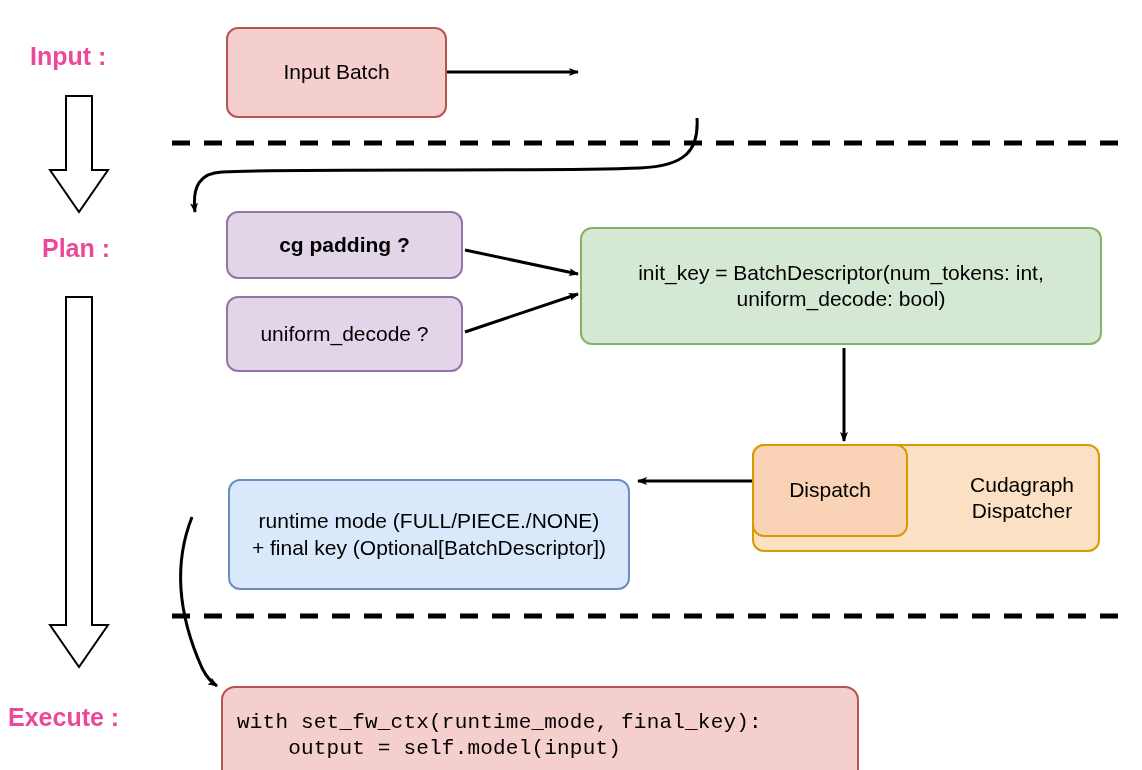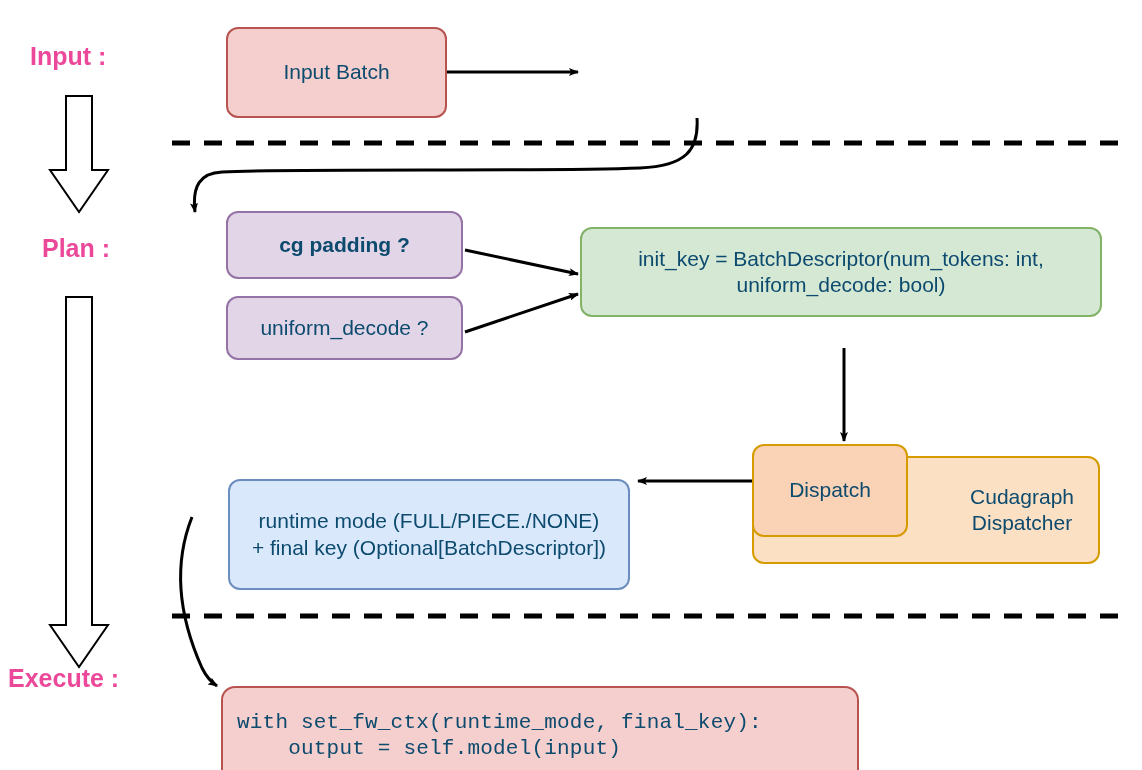--- a/index.html
+++ b/index.html
@@ -35,41 +35,40 @@
     box-sizing: border-box;
     border-radius: 12px;
     border-width: 2px;
     border-style: solid;
     display: flex;
     align-items: center;
     justify-content: center;
     text-align: center;
     font-family: "Liberation Sans", sans-serif;
     font-size: 21px;
-    color: #0c4a6e;
+    color: #000000;
     line-height: 1.25;
     padding: 2px 8px;
   }
   .node-code {
     border-radius: 14px;
     font-family: "Liberation Mono", monospace;
     font-size: 21px;
     text-align: left;
     justify-content: flex-start;
     align-items: center;
     white-space: pre;
     letter-spacing: 0.2px;
     padding-left: 14px;
     margin-top: 33px;
   }
   .node-nested-outer {
     align-items: center;
     justify-content: flex-end;
     padding-right: 24px;
-    margin-top: 12px;
   }
   .node-label-multiline {
     white-space: pre-line;
   }
 </style>
 </head>
 <body>
 
 <div id="stage">
 
@@ -97,30 +96,30 @@
 
     <line x1="844" y1="348" x2="844" y2="441" stroke="#000000" stroke-width="3" marker-end="url(#arrowhead)"></line>
 
     <line x1="752" y1="481" x2="638" y2="481" stroke="#000000" stroke-width="3" marker-end="url(#arrowhead)"></line>
 
     <path d="M 192,517 C 175,560 176,610 202,668 C 207,678 211,682 217,686" fill="none" stroke="#000000" stroke-width="3" marker-end="url(#arrowhead)"></path>
   </svg>
 
   <div class="stage-label" style="left:30px; top:42px;">Input :</div>
   <div class="stage-label" style="left:42px; top:234px;">Plan :</div>
-  <div class="stage-label" style="left:8px; top:664px;">Execute :</div>
+  <div class="stage-label" style="left:8px; top:703px;">Execute :</div>
 
   <div class="node" style="left:226px; top:27px; width:221px; height:91px; background:#f5cfcd; border-color:#b85450;">Input Batch</div>
 
 
   <div class="node" style="left:226px; top:211px; width:237px; height:68px; background:#e1d5e7; border-color:#9673a6;font-weight:bold;">cg padding ?</div>
 
-  <div class="node" style="left:226px; top:296px; width:237px; height:64px; background:#e1d5e7; border-color:#9673a6;">uniform_decode ?</div>
+  <div class="node" style="left:226px; top:296px; width:237px; height:76px; background:#e1d5e7; border-color:#9673a6;">uniform_decode ?</div>
 
-  <div class="node node-label-multiline" style="left:580px; top:227px; width:522px; height:90px; background:#d5e8d4; border-color:#82b366;">init_key = BatchDescriptor(num_tokens: int,
+  <div class="node node-label-multiline" style="left:580px; top:227px; width:522px; height:118px; background:#d5e8d4; border-color:#82b366;">init_key = BatchDescriptor(num_tokens: int,
 uniform_decode: bool)</div>
 
   <div class="node node-nested-outer node-label-multiline" style="left:752px; top:444px; width:348px; height:108px; background:#fbe0c4; border-color:#d79b00;">Cudagraph
 Dispatcher</div>
 
   <div class="node" style="left:752px; top:444px; width:156px; height:93px; background:#fad2b5; border-color:#d79b00;">Dispatch</div>
 
   <div class="node node-label-multiline" style="left:228px; top:444px; width:402px; height:111px; background:#dae8fc; border-color:#6c8ebf;margin-top:35px;">runtime mode (FULL/PIECE./NONE)
 + final key (Optional[BatchDescriptor])</div>
 

